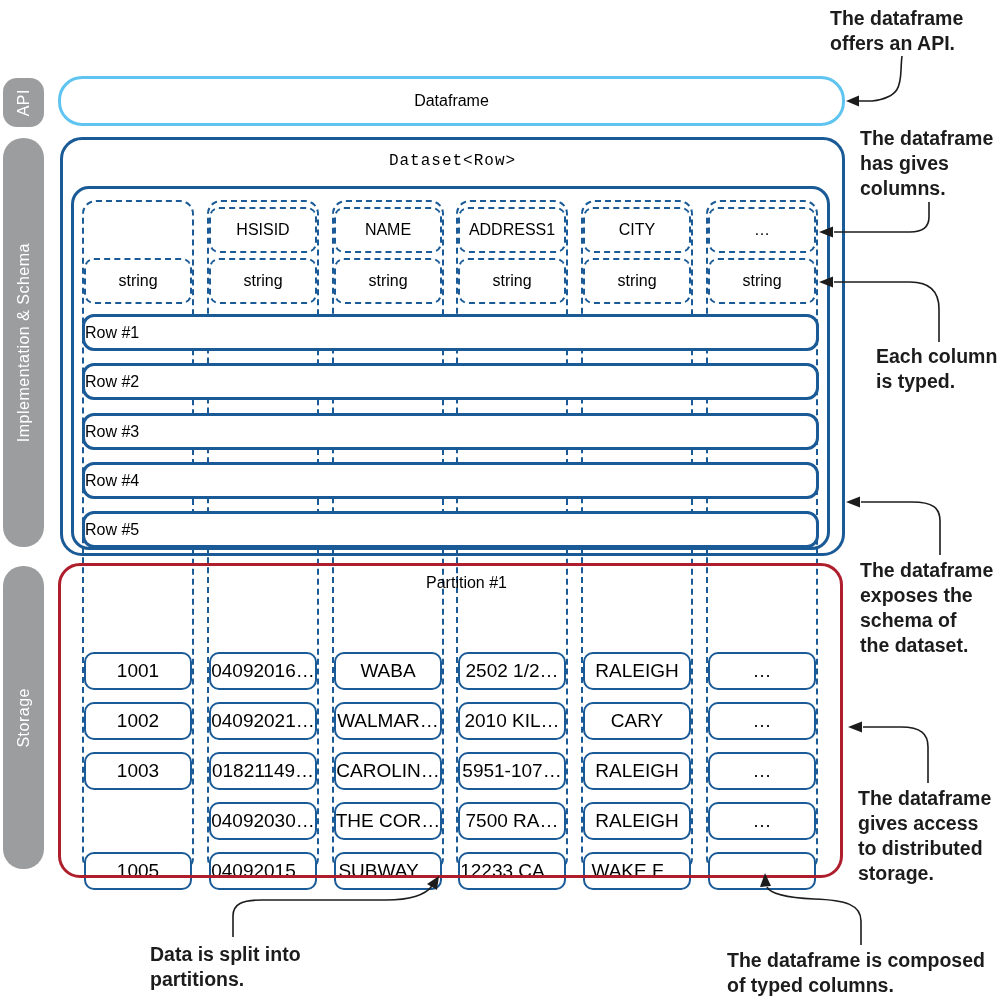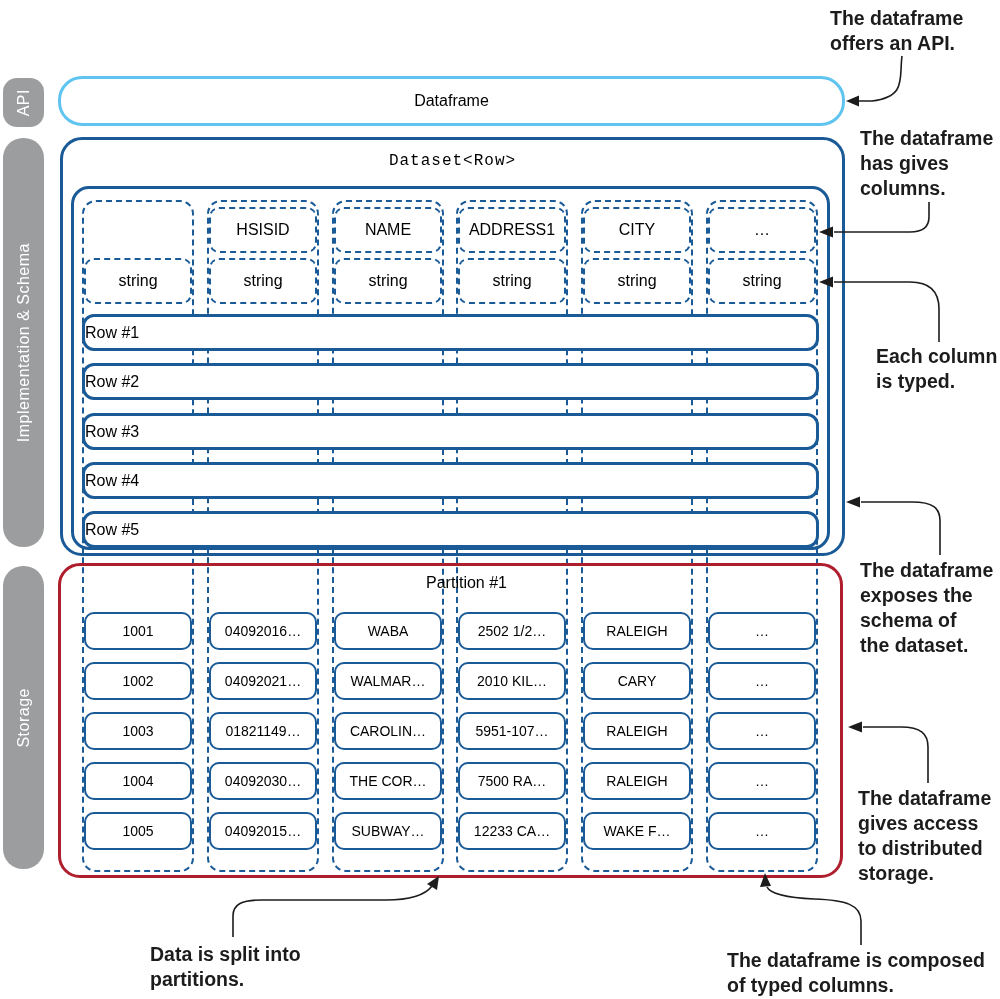--- a/index.html
+++ b/index.html
@@ -45,21 +45,21 @@
 
   
   .rowbox{position:absolute;left:82px;width:737px;height:37px;box-sizing:border-box;
         border:3px solid #1A5A96;border-radius:12px;background:#fff;
         display:flex;align-items:center;font-size:16px;z-index:3;}
   .ry0{top:314px}.ry1{top:363px}.ry2{top:413px}.ry3{top:462px}.ry4{top:511px}
 
   
   .cell{position:absolute;width:108px;height:38px;box-sizing:border-box;
         border:2.5px solid #1A5A96;border-radius:10px;background:#fff;
-        display:flex;align-items:center;justify-content:center;font-size:14px;z-index:3;white-space:nowrap;}
+        display:flex;align-items:center;justify-content:center;font-size:19px;z-index:3;white-space:nowrap;margin-top:40px;}
   .py0{top:612px}.py1{top:662px}.py2{top:712px}.py3{top:762px}.py4{top:812px}
 
   
   .ann{position:absolute;font-weight:bold;font-size:19.5px;line-height:25px;color:#1C1C1C;z-index:6;white-space:nowrap;}
   #ann-api{left:830px;top:6px;}
   #ann-named{left:860px;top:126px;}
   #ann-typed{left:876px;top:344px;}
   #ann-schema{left:860px;top:558px;}
   #ann-storage{left:858px;top:786px;}
   #ann-composed{left:727px;top:948px;}
@@ -144,23 +144,20 @@
 
   <div class="cell gx0 py0">
       <span>1001</span>
     </div>
   <div class="cell gx0 py1">
       <span>1002</span>
     </div>
   <div class="cell gx0 py2">
       <span>1003</span>
     </div>
-  <div class="cell gx0 py3">
-      <span>1004</span>
-    </div>
   <div class="cell gx0 py4">
       <span>1005</span>
     </div>
 
   <div class="cell gx1 py0">
       <span>04092016…</span>
     </div>
   <div class="cell gx1 py1">
       <span>04092021…</span>
     </div>

